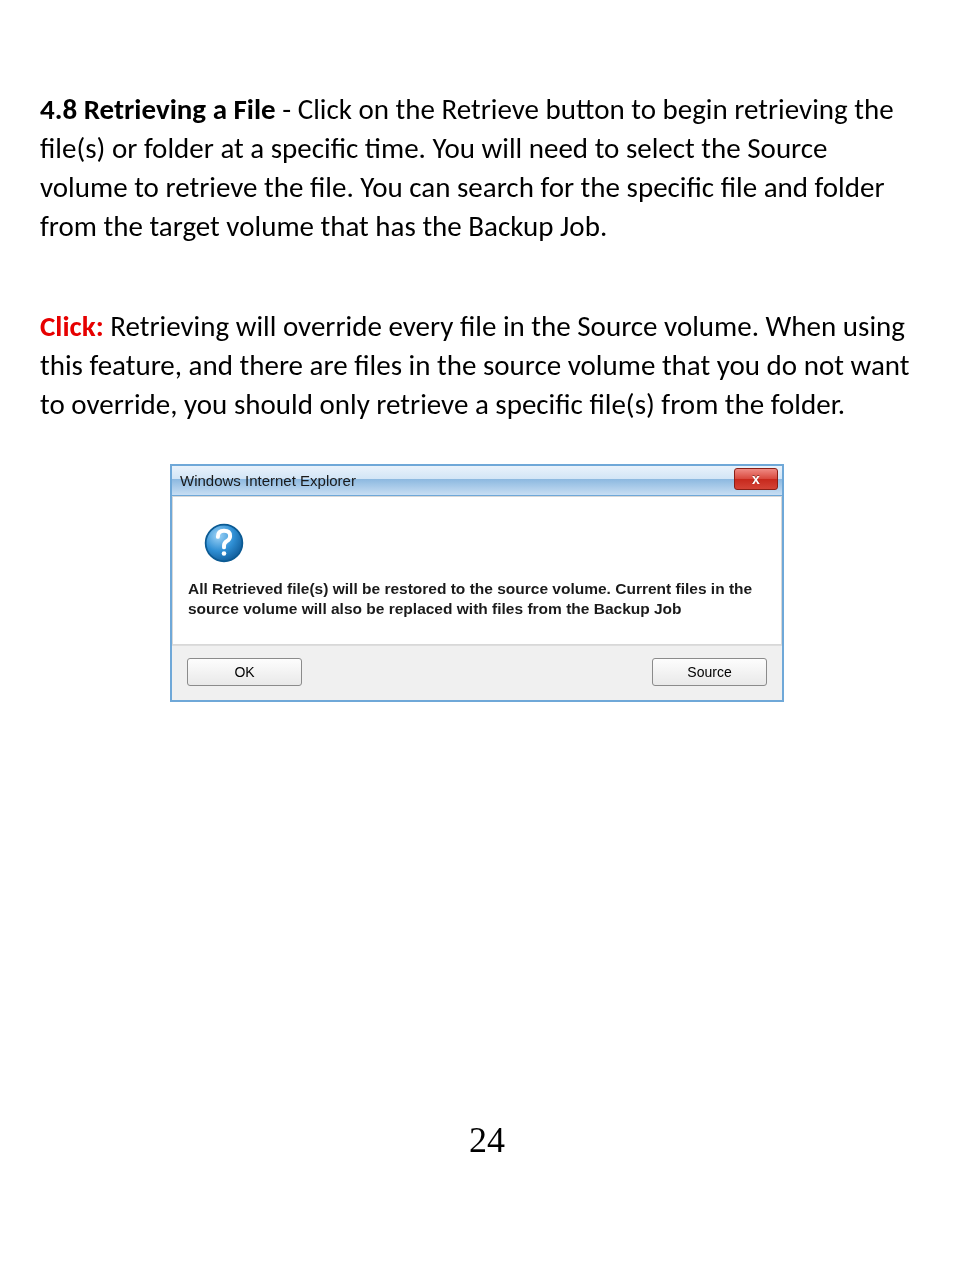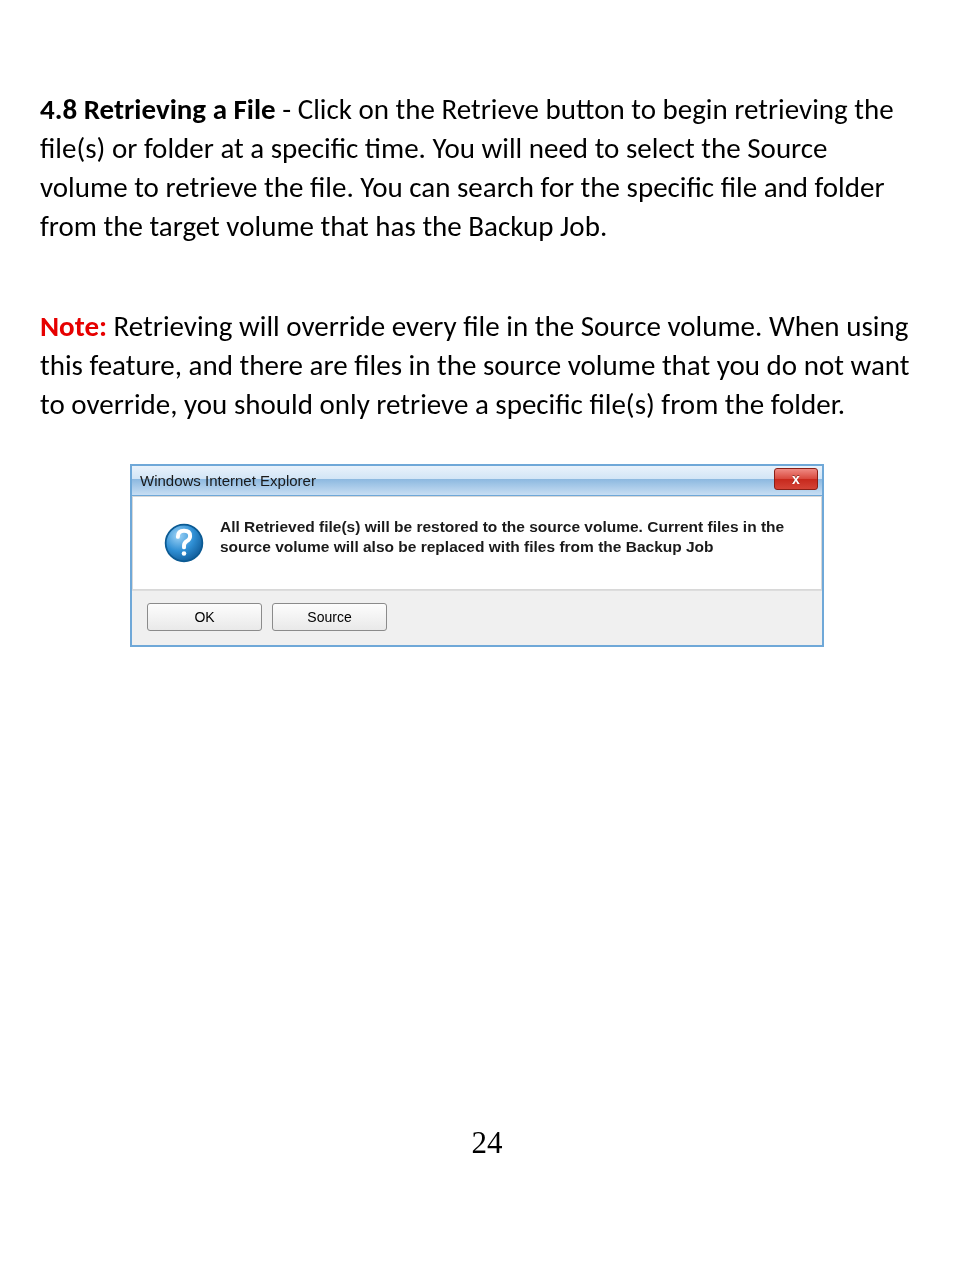--- a/index.html
+++ b/index.html
@@ -24,21 +24,21 @@
     }
     .bold { font-weight: bold; }
     .note-label { color: #e60000; font-weight: bold; }
 
     .dialog-wrapper {
       display: flex;
       justify-content: center;
       margin-top: 30px;
     }
     .dialog {
-      width: 694px;
+      width: 614px;
       border: 2px solid #6fa8d8;
       background: linear-gradient(#eef5fb, #eef5fb);
       box-shadow: 0 0 0 1px #89b6da inset;
       font-family: "Segoe UI", Tahoma, sans-serif;
     }
     .titlebar {
       height: 30px;
       background: linear-gradient(to bottom, #e9f2fb 0%, #d2e5f6 45%, #8db9e0 46%, #c8def3 100%);
       border-bottom: 1px solid #6fa8d8;
       display: flex;
@@ -68,20 +68,21 @@
       text-shadow: 0 -1px 0 rgba(0,0,0,0.4);
     }
     .dialog-body {
       background: #fff;
       border: 1px solid #d8d8d8;
       margin: 0;
       padding: 20px 15px 25px 15px;
       display: flex;
       gap: 15px;
       align-items: flex-start;
+      flex-direction: column;
     }
     .qicon {
       width: 42px;
       height: 42px;
       flex: 0 0 42px;
       margin-left: 15px;
       margin-top: 5px;
     }
     .qicon svg { width: 100%; height: 100%; }
     .dialog-msg {
@@ -89,21 +90,21 @@
       line-height: 1.3;
       font-weight: 600;
       color: #1a1a1a;
       padding-right: 10px;
     }
     .dialog-footer {
       background: #f0f0f0;
       border-top: 1px solid #ddd;
       padding: 12px 15px 14px 15px;
       display: flex;
-      justify-content: flex-start;
+      justify-content: space-between;
       gap: 10px;
     }
     .win-btn {
       width: 115px;
       height: 28px;
       background: linear-gradient(to bottom, #fdfdfd, #e9e9e9);
       border: 1px solid #8b8b8b;
       border-radius: 3px;
       font-size: 14px;
       color: #000;
@@ -111,34 +112,34 @@
       align-items: center;
       justify-content: center;
       font-family: "Segoe UI", Tahoma, sans-serif;
     }
     .page-number {
       position: absolute;
       bottom: 110px;
       width: 100%;
       left: 0;
       text-align: center;
-      font-size: 31px;
+      font-size: 36px;
       font-family: "Times New Roman", serif;
       padding-left: 20px;
     }
   </style>
 </head>
 <body>
 
 <p class="para">
   <span class="bold">4.8 Retrieving a File</span><span> - Click on the Retrieve button to begin retrieving the file(s) or folder at a specific time. You will need to select the Source volume to retrieve the file. You can search for the specific file and folder from the target volume that has the Backup Job.</span>
 </p>
 
 <p class="para2">
-  <span class="note-label">Note:</span><span> Retrieving will override every file in the Source volume. When using this feature, and there are files in the source volume that you do not want to override, you should only retrieve a specific file(s) from the folder.</span>
+  <span class="note-label">Click:</span><span> Retrieving will override every file in the Source volume. When using this feature, and there are files in the source volume that you do not want to override, you should only retrieve a specific file(s) from the folder.</span>
 </p>
 
 <div class="dialog-wrapper">
   <div class="dialog">
     <div class="titlebar">
       <span class="titlebar-text">Windows Internet Explorer</span>
       <div class="close-btn">
         <span>x</span>
       </div>
     </div>

